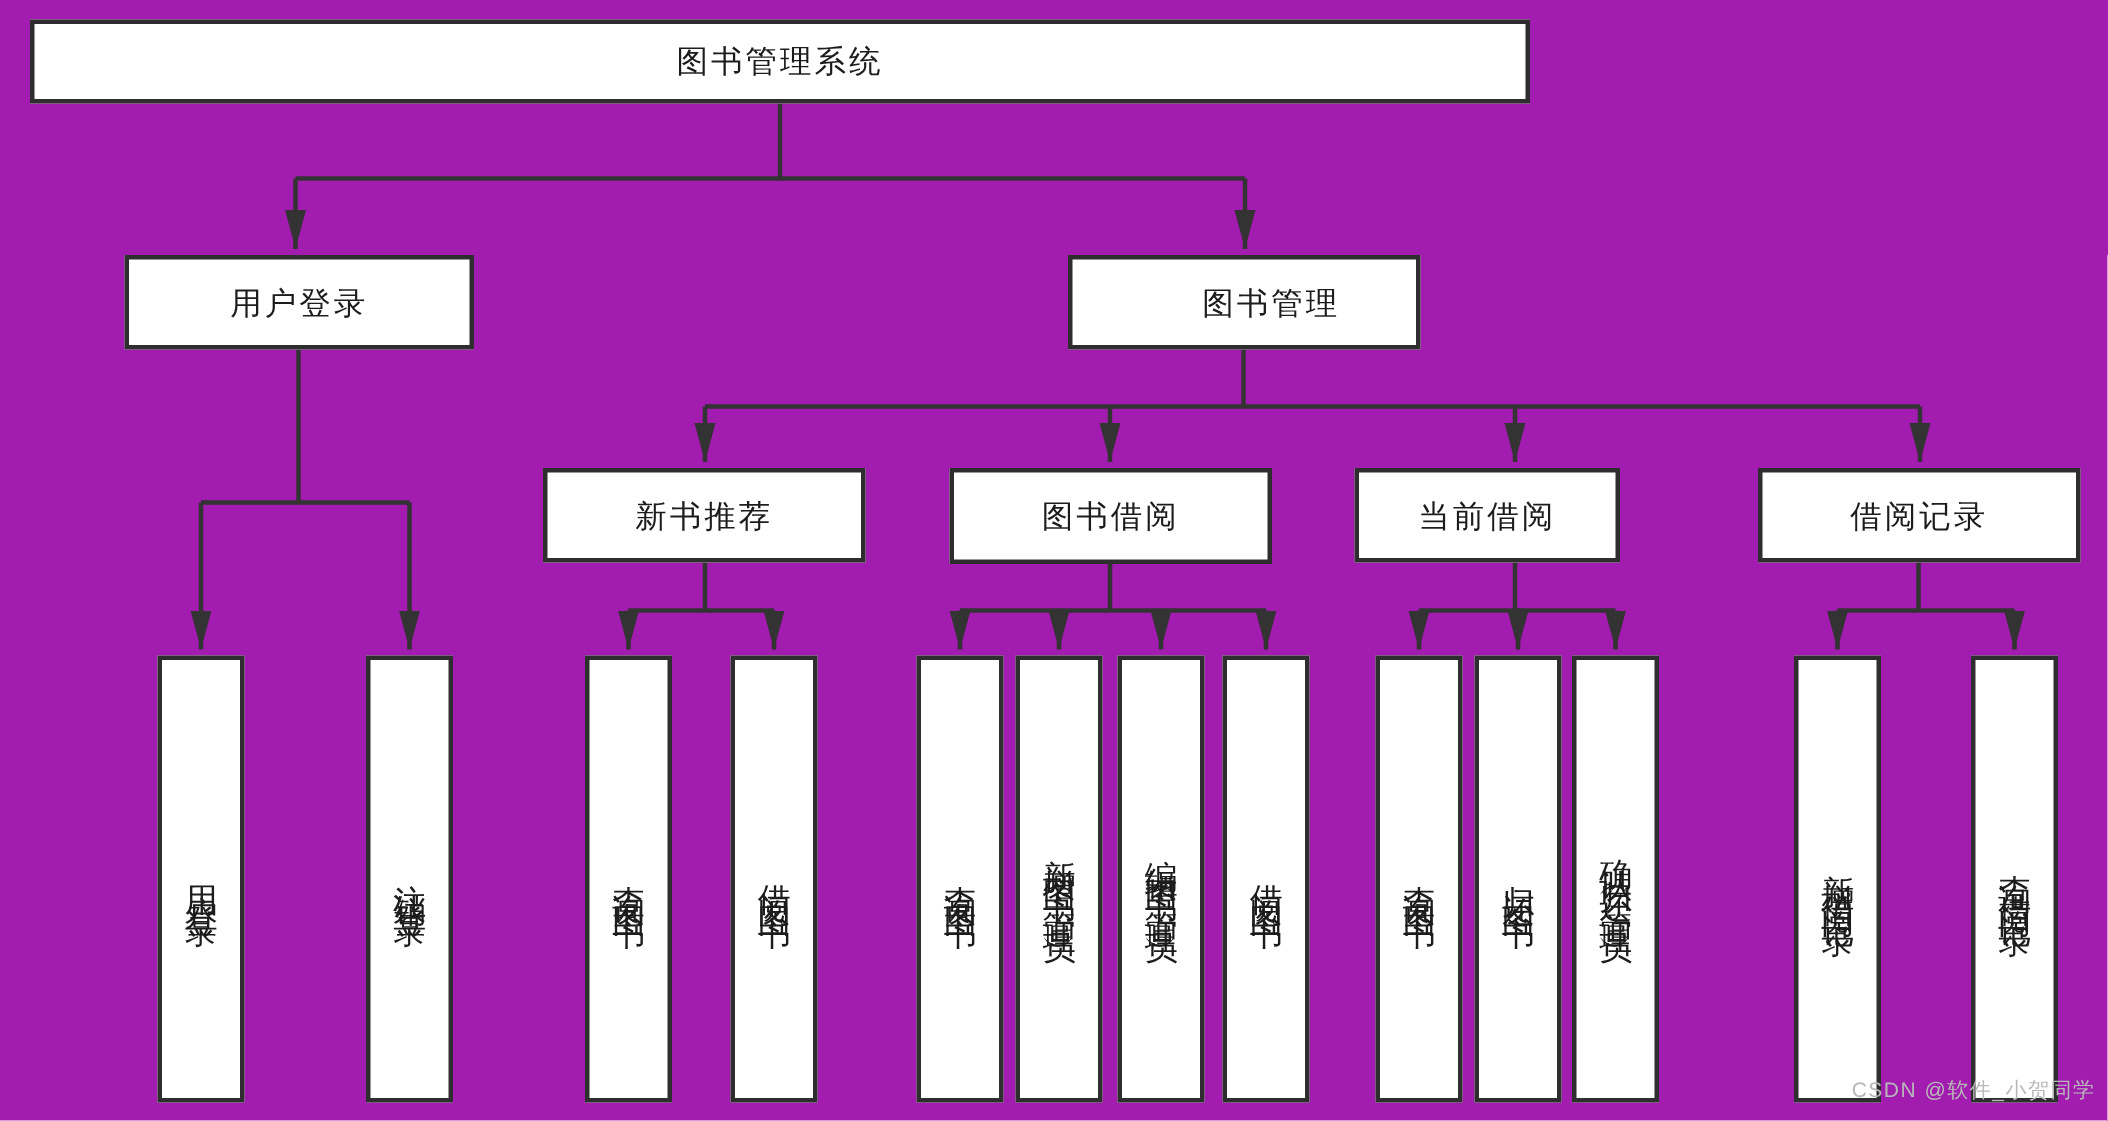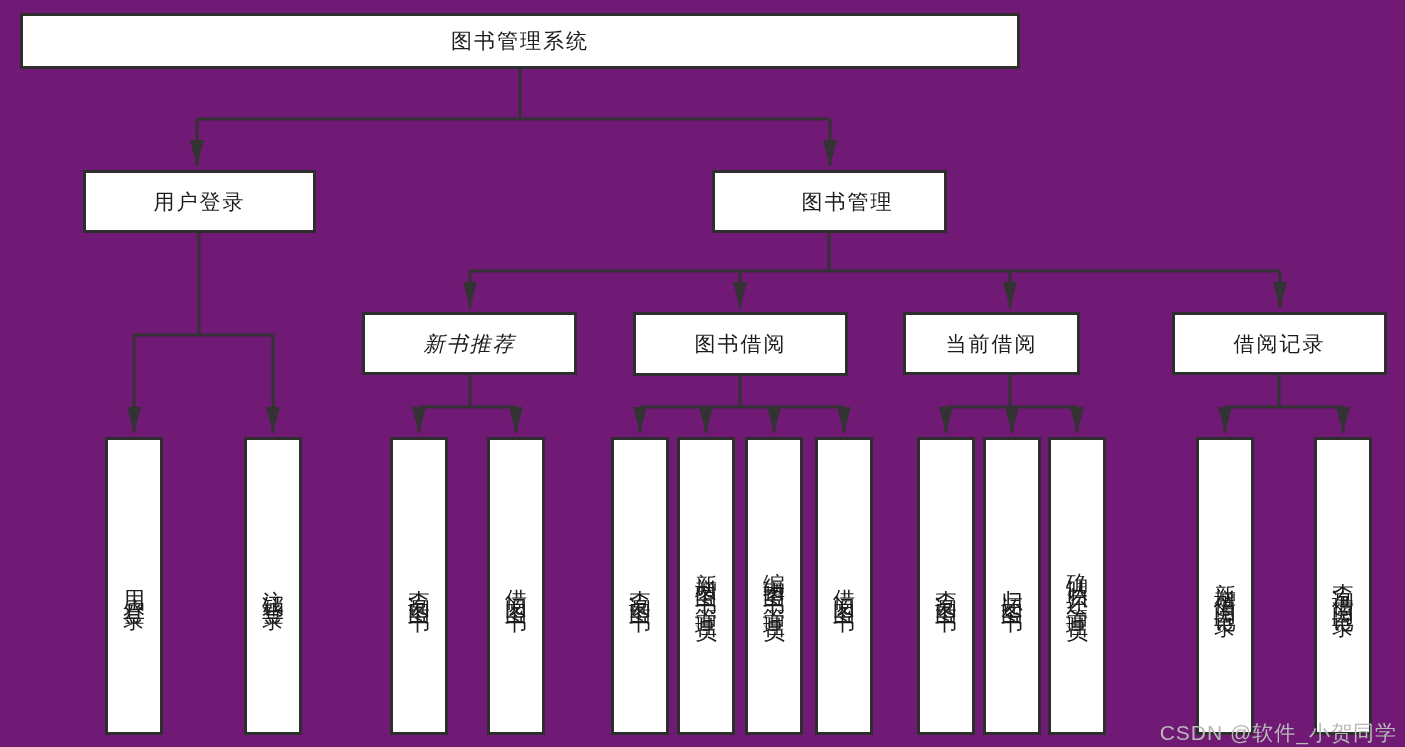--- a/index.html
+++ b/index.html
@@ -1,19 +1,19 @@
 <!DOCTYPE html>
 <html><head>
 <meta charset="utf-8">
 <style>
   html,body{margin:0;padding:0;background:#ffffff;}
   .canvas{
     position:relative;
     width:1405px;height:747px;
-    background:#701a75;
+    background:#a21caf;
     font-family:"Liberation Sans", sans-serif;
     overflow:hidden;
   }
   .connectors{position:absolute;left:0;top:0;}
   .box{
     position:absolute;
     box-sizing:border-box;
     background:#ffffff;
     border:3px solid #2e2e2e;
     display:flex;align-items:center;justify-content:center;
@@ -27,33 +27,33 @@
     font-size:22px;
     letter-spacing:7px;
     line-height:1.1;
     color:#1c1c1c;
     white-space:nowrap;
   }
   
   .root    {left:20px;  top:13px;  width:1000px;height:56px;}
   .n-login {left:83px;  top:170px; width:233px; height:63px;}
   .n-mgmt  {left:712px; top:170px; width:235px; height:63px;padding-left:36px;}
-  .n-new   {left:362px; top:312px; width:215px; height:63px;font-style:italic;}
+  .n-new   {left:362px; top:312px; width:215px; height:63px;}
   .n-borrow{left:633px; top:312px; width:215px; height:64px;}
   .n-cur   {left:903px; top:312px; width:177px; height:63px;}
   .n-rec   {left:1172px;top:312px; width:215px; height:63px;}
   .lf-a0{left:105px;} .lf-a1{left:244px;}
   .lf-b0{left:390px;} .lf-b1{left:487px;}
   .lf-c0{left:611px;} .lf-c1{left:677px;} .lf-c2{left:745px;} .lf-c3{left:815px;}
   .lf-d0{left:917px;} .lf-d1{left:983px;} .lf-d2{left:1048px;}
   .lf-e0{left:1196px;} .lf-e1{left:1314px;}
   .watermark{
     position:absolute;
-    right:8px;bottom:0;
-    font-size:21px;
+    right:8px;bottom:11px;
+    font-size:14px;
     color:#b8b8b8;
     letter-spacing:1px;
     z-index:5;
   }
   line{stroke:#333333;stroke-width:3;}
 </style>
 </head>
 <body>
 
 <div class="canvas">

